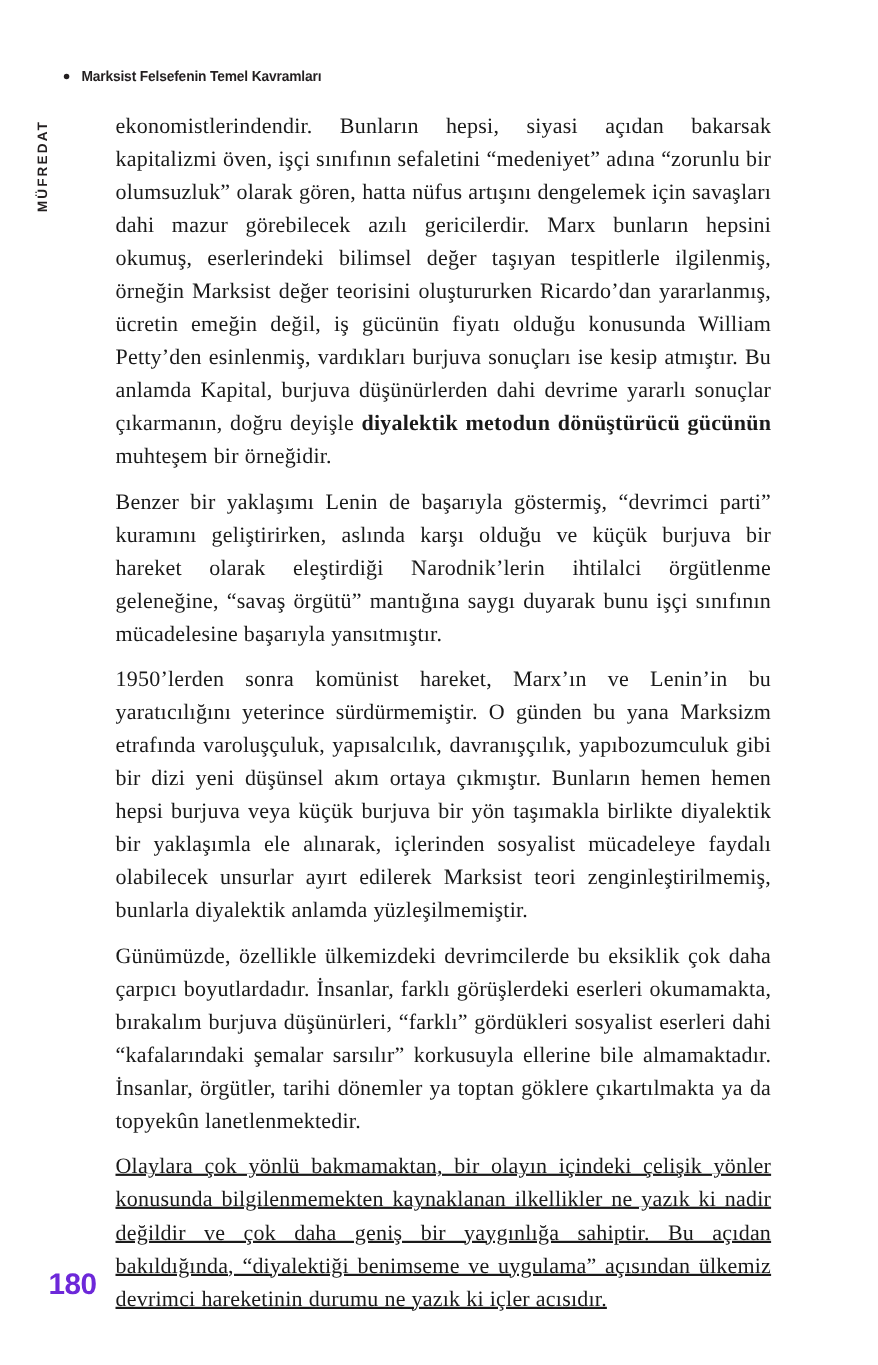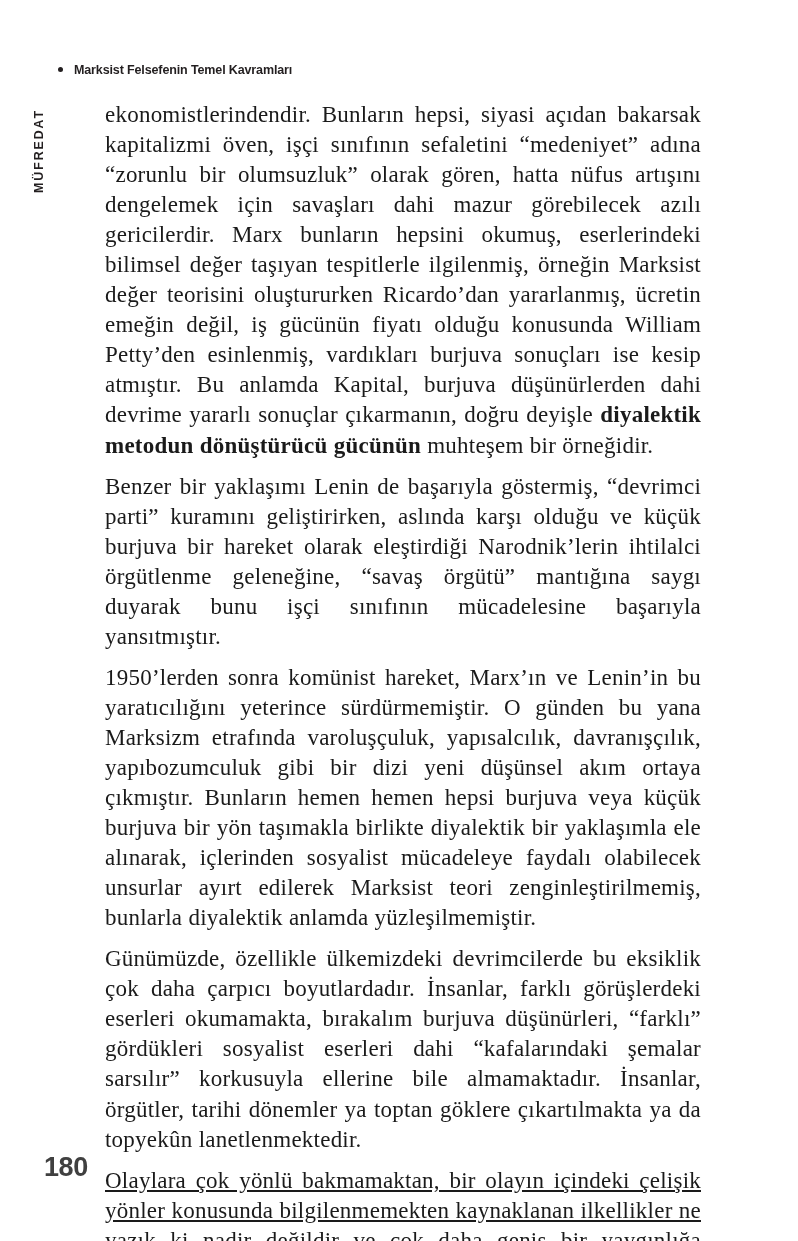--- a/index.html
+++ b/index.html
@@ -79,21 +79,21 @@
 
   
   .text-column {
     position: absolute;
     left: 105px;
     top: 100px;
     width: 596px;
   }
   .para {
     margin: 0 0 11px 0;
-    font-size: 23px;
+    font-size: 20px;
     line-height: 30.05px;
     text-align: justify;
     text-justify: inter-word;
     hyphens: none;
     letter-spacing: 0.01em;
     word-spacing: 0.01em;
   }
   .para:last-child { margin-bottom: 0; text-decoration: underline; }
   .para b, .para strong {
     font-weight: 700;
@@ -101,21 +101,21 @@
 
   
   .folio {
     position: absolute;
     left: 44px;
     bottom: 58px;
     font-family: "Liberation Sans", "DejaVu Sans", sans-serif;
     font-weight: 700;
     font-size: 27px;
     letter-spacing: -0.4px;
-    color: #404040;
+    color: #6d28d9;
   }
 </style>
 </head>
 <body>
 
 <div class="page">
 
   <div class="running-header">
     <span class="header-bullet"></span>
     <span class="header-title">Marksist  Felsefenin Temel Kavramları</span>

